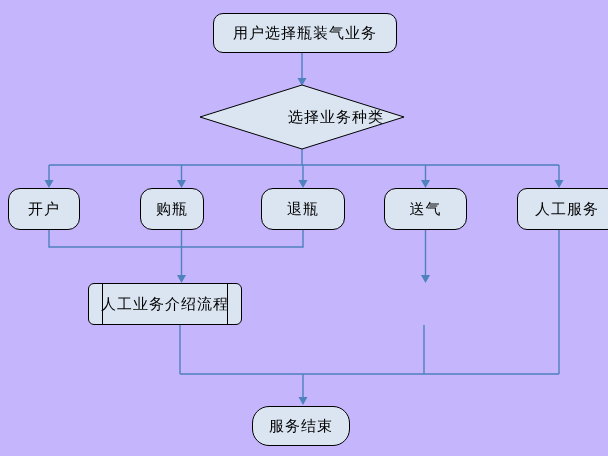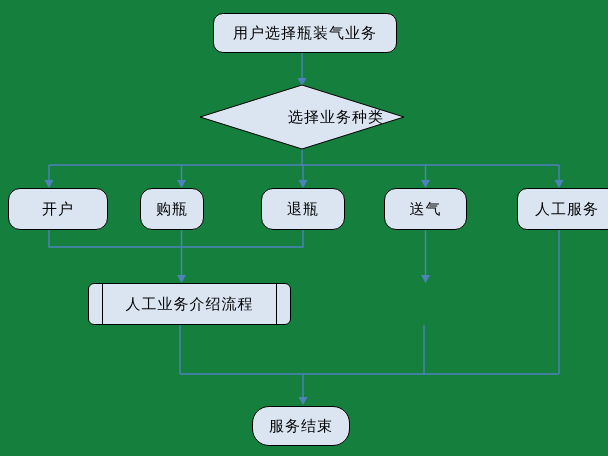--- a/index.html
+++ b/index.html
@@ -1,20 +1,20 @@
 <!DOCTYPE html>
 <html><head>
 <meta charset="utf-8">
 <style>
   html, body { margin: 0; padding: 0; background: #ffffff; }
   .canvas {
     position: relative;
     width: 608px;
     height: 456px;
-    background: #15803d;
+    background: #c4b5fd;
     font-family: "Liberation Sans", sans-serif;
     color: #000000;
     overflow: hidden;
   }
   .connectors {
     position: absolute;
     left: 0; top: 0;
     width: 608px; height: 456px;
   }
   .node {
@@ -24,26 +24,26 @@
     border: 1px solid #000000;
     display: flex;
     align-items: center;
     justify-content: center;
     font-size: 15px;
     letter-spacing: 1px;
     white-space: nowrap;
   }
   .terminal-top   { left: 213px; top: 13px;  width: 184px; height: 40px; border-radius: 10px; }
   .branch         { top: 188px; height: 42px; border-radius: 12px; }
-  .b-open         { left: 8px;   width: 100px; }
+  .b-open         { left: 8px;   width: 72px; }
   .b-buy          { left: 140px; width: 64px; }
   .b-return       { left: 261px; width: 84px; }
   .b-gas          { left: 384px; width: 83px; }
   .b-manual       { left: 517px; width: 100px; border-radius: 10px; }
-  .process-box    { left: 88px;  top: 283px; width: 203px; height: 42px; border-radius: 6px; }
+  .process-box    { left: 88px;  top: 283px; width: 154px; height: 42px; border-radius: 6px; }
   .call-box       { left: 333px; top: 283px; width: 182px; height: 42px; border-radius: 10px; }
   .terminal-end   { left: 252px; top: 406px; width: 98px;  height: 40px; border-radius: 17px; }
   .inner-bar {
     position: absolute;
     top: 0; bottom: 0;
     width: 0;
     border-left: 1px solid #000000;
   }
   .inner-bar.left  { left: 13px; }
   .inner-bar.right { right: 13px; }

